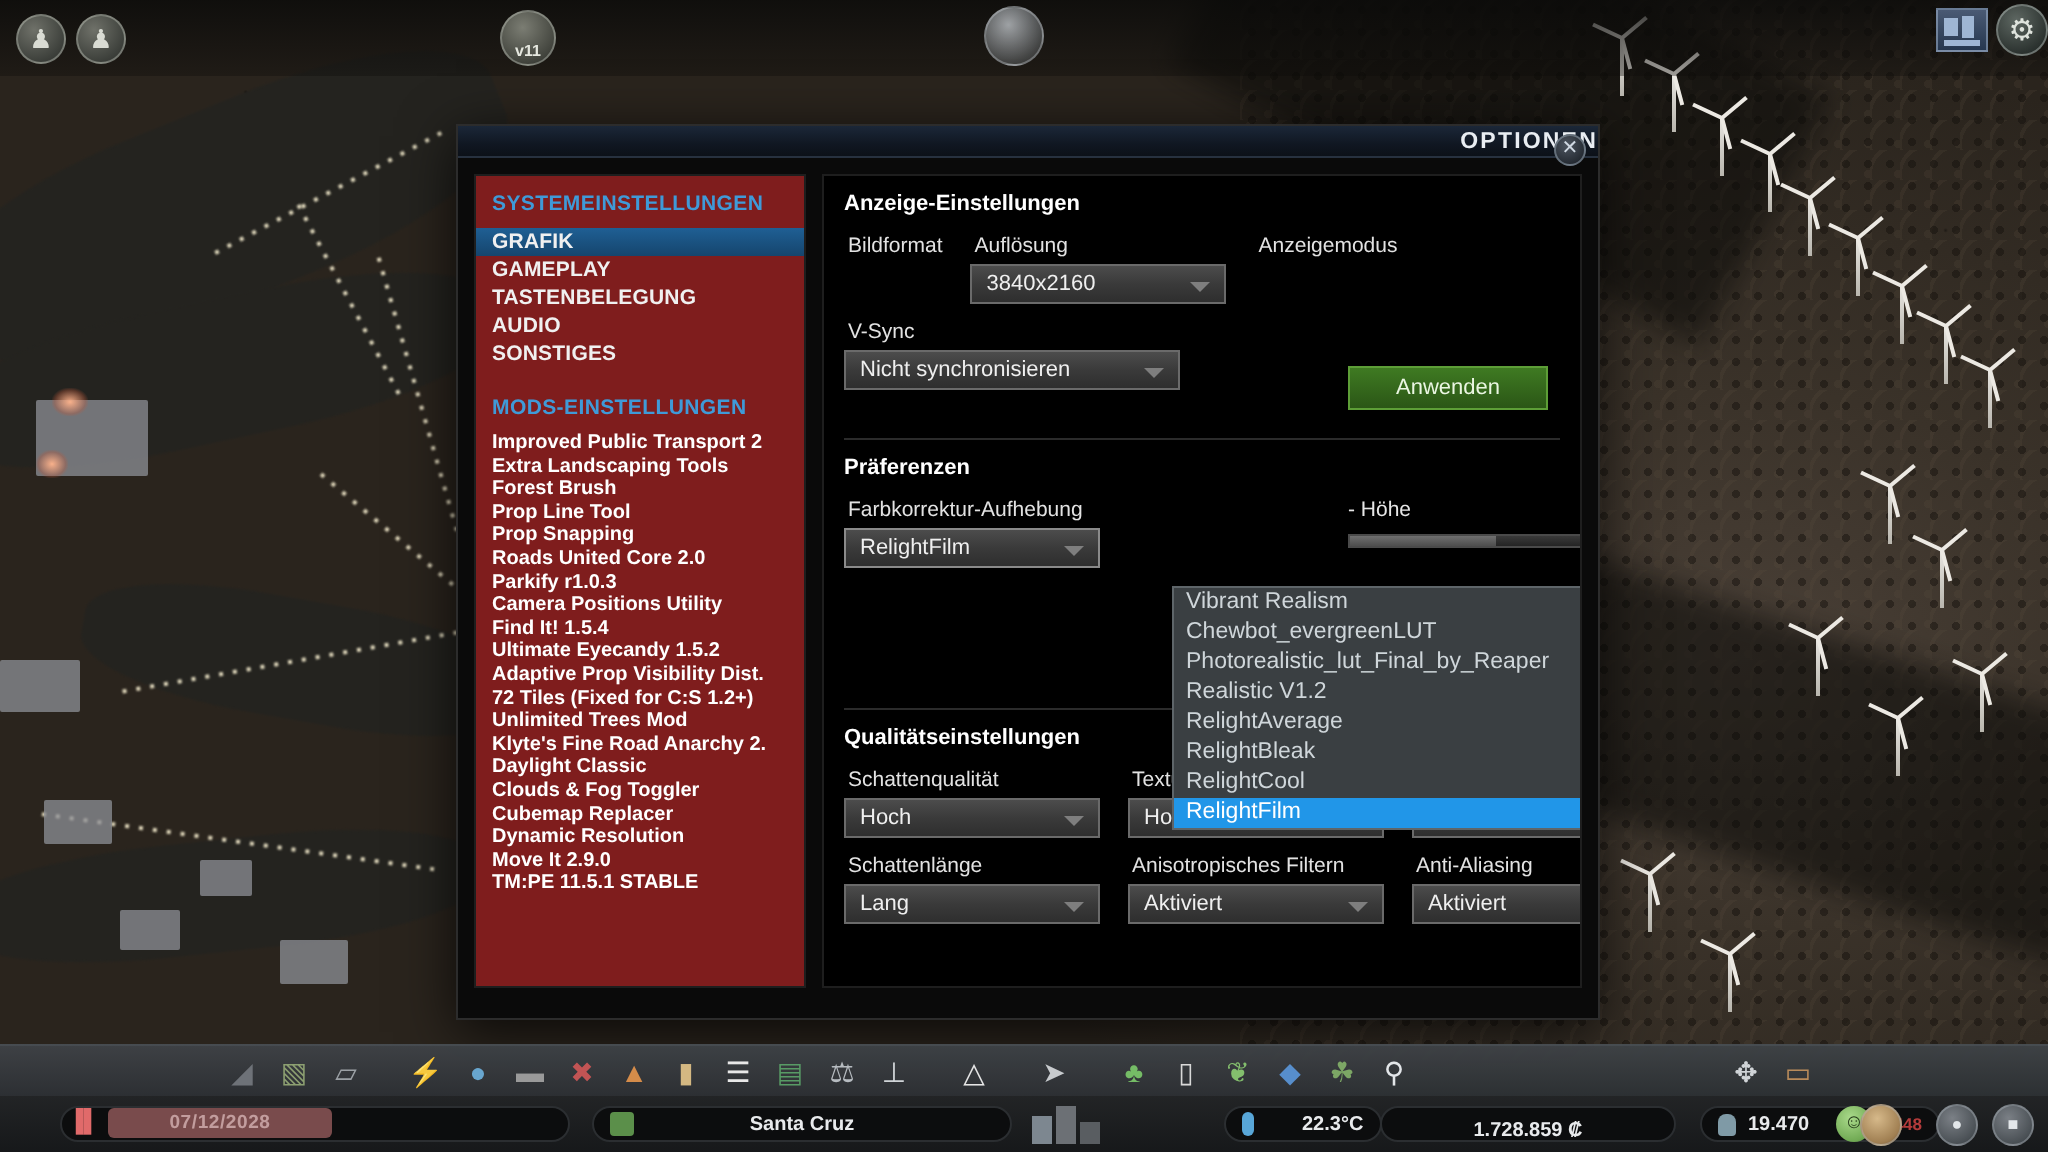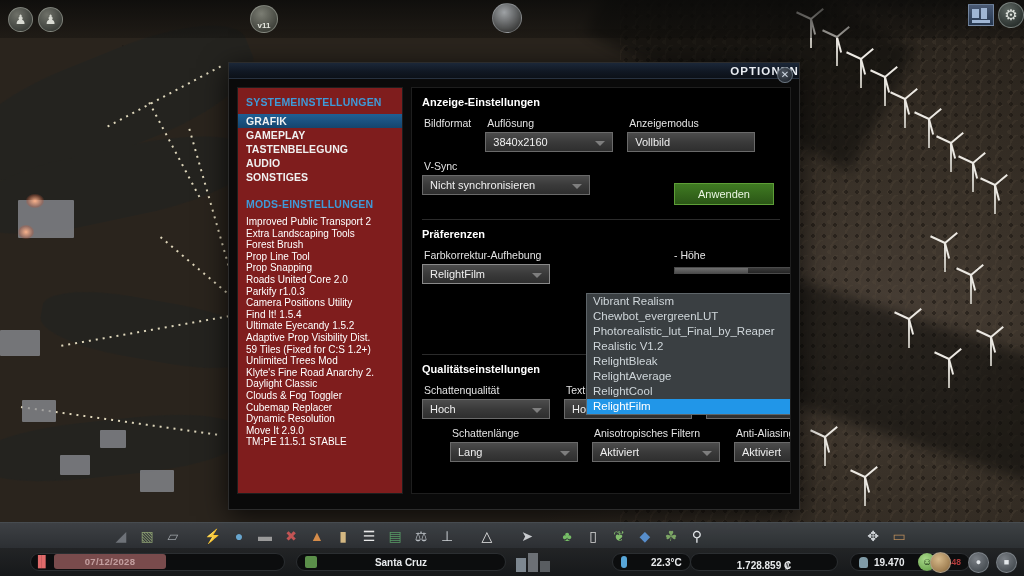--- a/index.html
+++ b/index.html
@@ -145,21 +145,21 @@
     color:#3f9ad8; font-size:10.5px; font-weight:bold; letter-spacing:.2px;
     padding:0 8px 6px 8px;
   }
   .side-item {
     color:#f0f0f0; font-size:10.5px; font-weight:bold; letter-spacing:.1px;
     padding:1px 8px; white-space:nowrap; overflow:hidden;
   }
   .side-item.sel { background: linear-gradient(180deg,#1f5f94,#15456d); }
   .mods-gap { height:14px; }
   .mod-item {
-    color:#ffffff; font-size:10px; font-weight:normal;
+    color:#ffffff; font-size:10px; font-weight:bold;
     padding:0 8px; line-height:11.6px; white-space:nowrap; overflow:hidden;
   }
 
   
   #opt-content {
     flex:1; background:#000; border:1px solid #1e1e1e; position:relative;
     padding:8px 10px; overflow:hidden;
   }
   .section-title {
     color:#ffffff; font-size:11px; font-weight:bold; margin-bottom:9px;
@@ -433,21 +433,21 @@
         <div class="mod-item">Extra Landscaping Tools</div>
         <div class="mod-item">Forest Brush</div>
         <div class="mod-item">Prop Line Tool</div>
         <div class="mod-item">Prop Snapping</div>
         <div class="mod-item">Roads United Core 2.0</div>
         <div class="mod-item">Parkify r1.0.3</div>
         <div class="mod-item">Camera Positions Utility</div>
         <div class="mod-item">Find It! 1.5.4</div>
         <div class="mod-item">Ultimate Eyecandy 1.5.2</div>
         <div class="mod-item">Adaptive Prop Visibility Dist.</div>
-        <div class="mod-item">59 Tiles (Fixed for C:S 1.2+)</div>
+        <div class="mod-item">72 Tiles (Fixed for C:S 1.2+)</div>
         <div class="mod-item">Unlimited Trees Mod</div>
         <div class="mod-item">Klyte's Fine Road Anarchy 2.</div>
         <div class="mod-item">Daylight Classic</div>
         <div class="mod-item">Clouds &amp; Fog Toggler</div>
         <div class="mod-item">Cubemap Replacer</div>
         <div class="mod-item">Dynamic Resolution</div>
         <div class="mod-item">Move It 2.9.0</div>
         <div class="mod-item">TM:PE 11.5.1 STABLE</div>
       </div>
 
@@ -461,24 +461,20 @@
           </div>
           <div class="field">
             <div class="field-label">Auflösung</div>
             <div class="combo">
               <span>3840x2160</span>
               <i class="caret"></i>
             </div>
           </div>
           <div class="field">
             <div class="field-label">Anzeigemodus</div>
-            <div class="combo">
-              <span>Vollbild</span>
-
-            </div>
           </div>
         </div>
 
         <div class="field" style="margin-top:8px;">
           <div class="field-label">V-Sync</div>
           <div class="combo wide">
             <span>Nicht synchronisieren</span>
             <i class="caret"></i>
           </div>
         </div>
@@ -526,21 +522,21 @@
           </div>
           <div class="field">
             <div class="field-label">Detailstufe</div>
             <div class="combo">
               <span>Sehr hoch</span>
 
             </div>
           </div>
         </div>
 
-        <div class="field-row" style="margin-top:8px;margin-left:28px;">
+        <div class="field-row" style="margin-top:8px;">
           <div class="field">
             <div class="field-label">Schattenlänge</div>
             <div class="combo">
               <span>Lang</span>
               <i class="caret"></i>
             </div>
           </div>
           <div class="field">
             <div class="field-label">Anisotropisches Filtern</div>
             <div class="combo">
@@ -555,22 +551,22 @@
 
             </div>
           </div>
         </div>
 
         <div id="dropdown">
           <div class="opt">Vibrant Realism</div>
           <div class="opt">Chewbot_evergreenLUT</div>
           <div class="opt">Photorealistic_lut_Final_by_Reaper</div>
           <div class="opt">Realistic V1.2</div>
+          <div class="opt">RelightAverage</div>
           <div class="opt">RelightBleak</div>
-          <div class="opt">RelightAverage</div>
           <div class="opt">RelightCool</div>
           <div class="opt sel">RelightFilm</div>
 
         </div>
 
       </div>
     </div>
   </div>
 
   <div id="toolbar">

